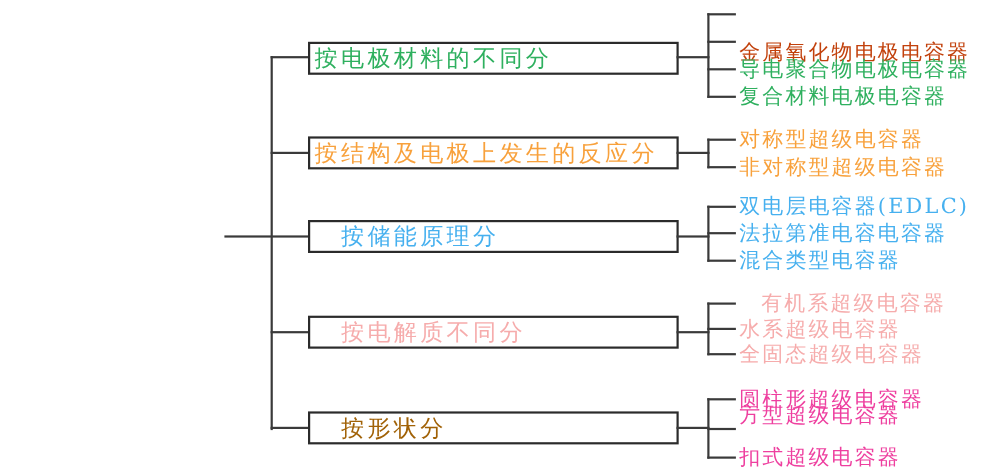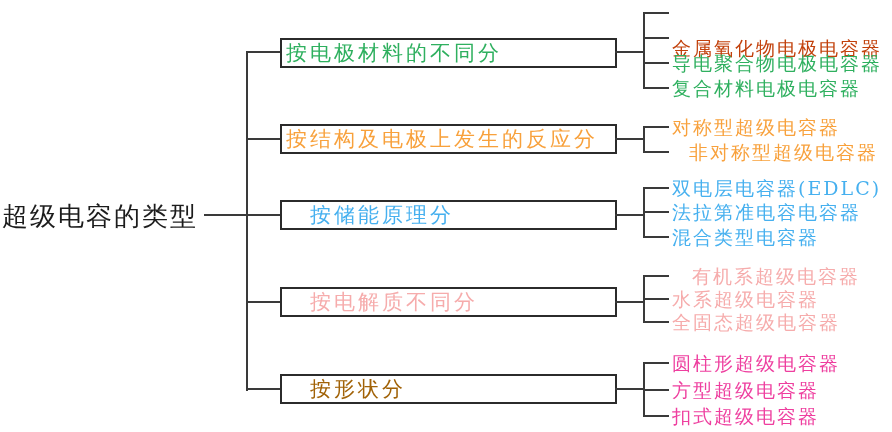--- a/index.html
+++ b/index.html
@@ -27,21 +27,20 @@
   .leaf {
     position:absolute; left:672px; font-size:19px; line-height:22px;
     letter-spacing:2px; white-space:nowrap;
   }
 </style>
 </head>
 <body>
 
 <div class="canvas">
 
-  <div class="root-label">超级电容的类型</div>
 
   <div class="vl" style="left:246px;top:51px;height:340px"></div>
   <div class="hl" style="left:204px;top:214px;width:78px"></div>
   <div class="hl" style="left:246px;top:51px;width:36px"></div>
   <div class="hl" style="left:246px;top:138px;width:36px"></div>
   <div class="hl" style="left:246px;top:301px;width:36px"></div>
   <div class="hl" style="left:246px;top:388px;width:36px"></div>
 
   <div class="box pad-s" style="top:38px">
     <span style="color: rgb(47, 176, 95);">按电极材料的不同分</span>
@@ -85,27 +84,27 @@
   <div class="hl" style="left:643px;top:321px;width:26px"></div>
   <div class="hl" style="left:643px;top:362px;width:26px"></div>
   <div class="hl" style="left:643px;top:389px;width:26px"></div>
   <div class="hl" style="left:643px;top:415px;width:26px"></div>
 
   <div class="leaf" style="top: 27px; color: #c2410c; margin-top: 10px;">金属氧化物电极电容器</div>
   <div class="leaf" style="top: 52px; color: rgb(47, 176, 95);">导电聚合物电极电容器</div>
   <div class="leaf" style="top: 77px; color: rgb(47, 176, 95);">复合材料电极电容器</div>
 
   <div class="leaf" style="top: 116px; color: rgb(248, 161, 60);">对称型超级电容器</div>
-  <div class="leaf" style="top: 141px; color: rgb(248, 161, 60); margin-left: 17px;">非对称型超级电容器</div>
+  <div class="leaf" style="top: 141px; color: rgb(248, 161, 60);">非对称型超级电容器</div>
 
   <div class="leaf" style="top: 177px; color: rgb(70, 176, 239);">双电层电容器(EDLC)</div>
   <div class="leaf" style="top: 201px; color: rgb(70, 176, 239);">法拉第准电容电容器</div>
   <div class="leaf" style="top: 226px; color: rgb(70, 176, 239);">混合类型电容器</div>
 
   <div class="leaf" style="top: 265px; color: rgb(246, 172, 172); margin-left: 20px;">有机系超级电容器</div>
   <div class="leaf" style="top: 288px; color: rgb(246, 172, 172);">水系超级电容器</div>
   <div class="leaf" style="top: 311px; color: rgb(246, 172, 172);">全固态超级电容器</div>
 
   <div class="leaf" style="top: 352px; color: rgb(238, 63, 159);">圆柱形超级电容器</div>
-  <div class="leaf" style="top: 379px; color: rgb(238, 63, 159);">方型超级电容器</div>
+  <div class="leaf" style="top: 367px; color: rgb(238, 63, 159);">方型超级电容器</div>
   <div class="leaf" style="top: 405px; color: rgb(238, 63, 159);">扣式超级电容器</div>
 
 </div>
 
 </body></html>

